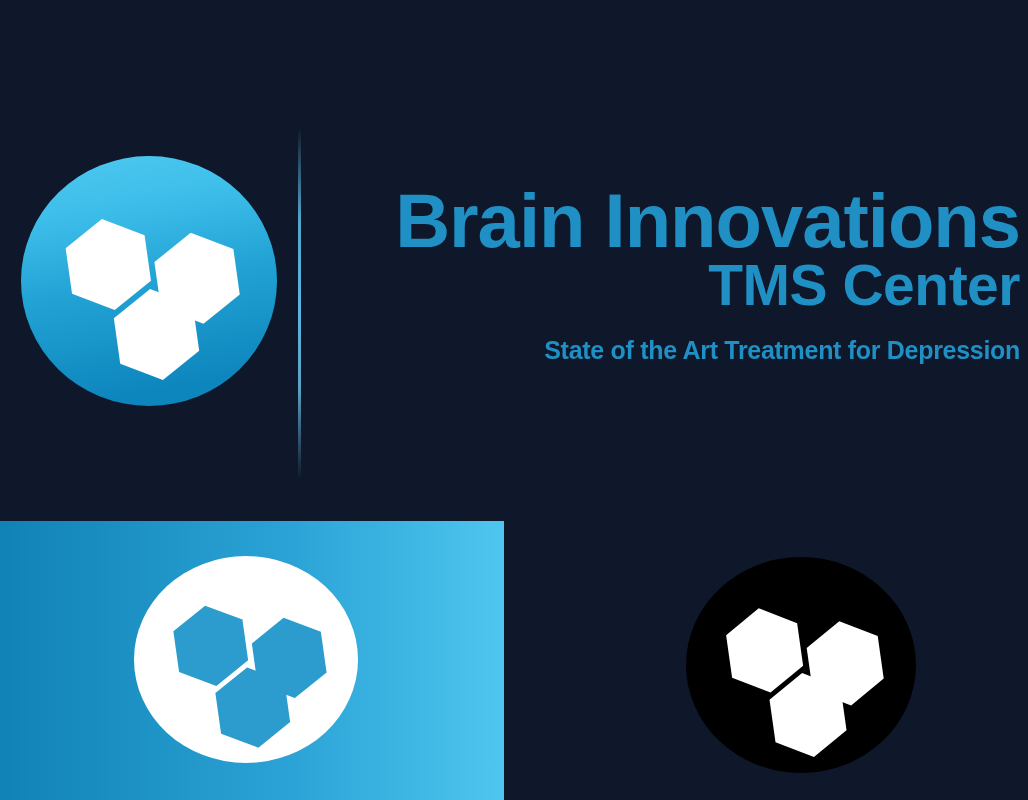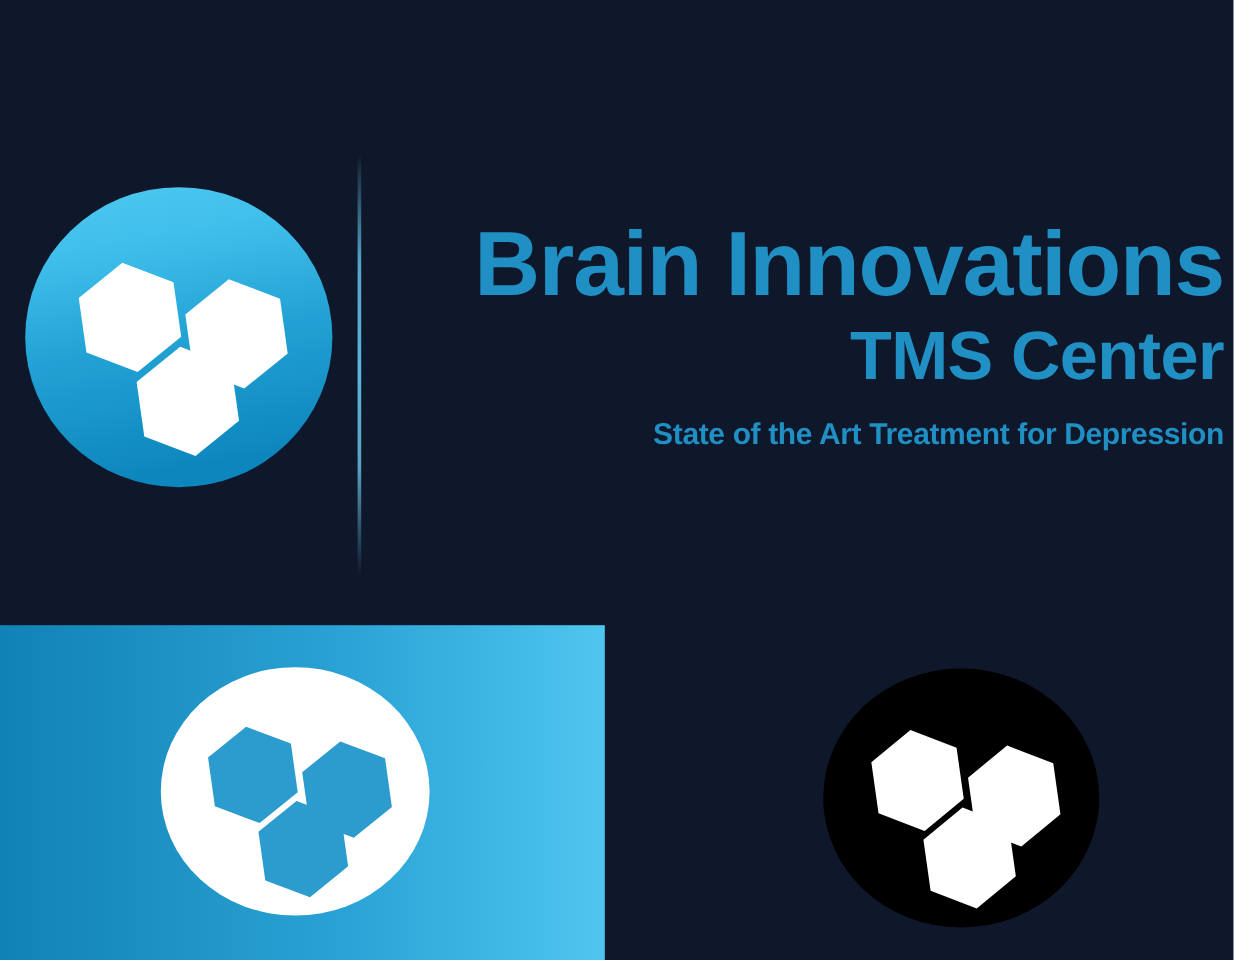--- a/index.html
+++ b/index.html
@@ -70,21 +70,21 @@
   }
   #wm-company {
     font-size: 76px;
     line-height: 0.86;
     letter-spacing: -1px;
   }
   #wm-division {
     font-size: 57px;
     line-height: 1.06;
     letter-spacing: -0.5px;
-    margin-top: 14px;
+    margin-top: 2px;
   }
   #wm-tagline {
     font-size: 25px;
     line-height: 1.0;
     letter-spacing: -0.3px;
     margin-top: 22px;
     margin-left: 4px;
   }
 
   

